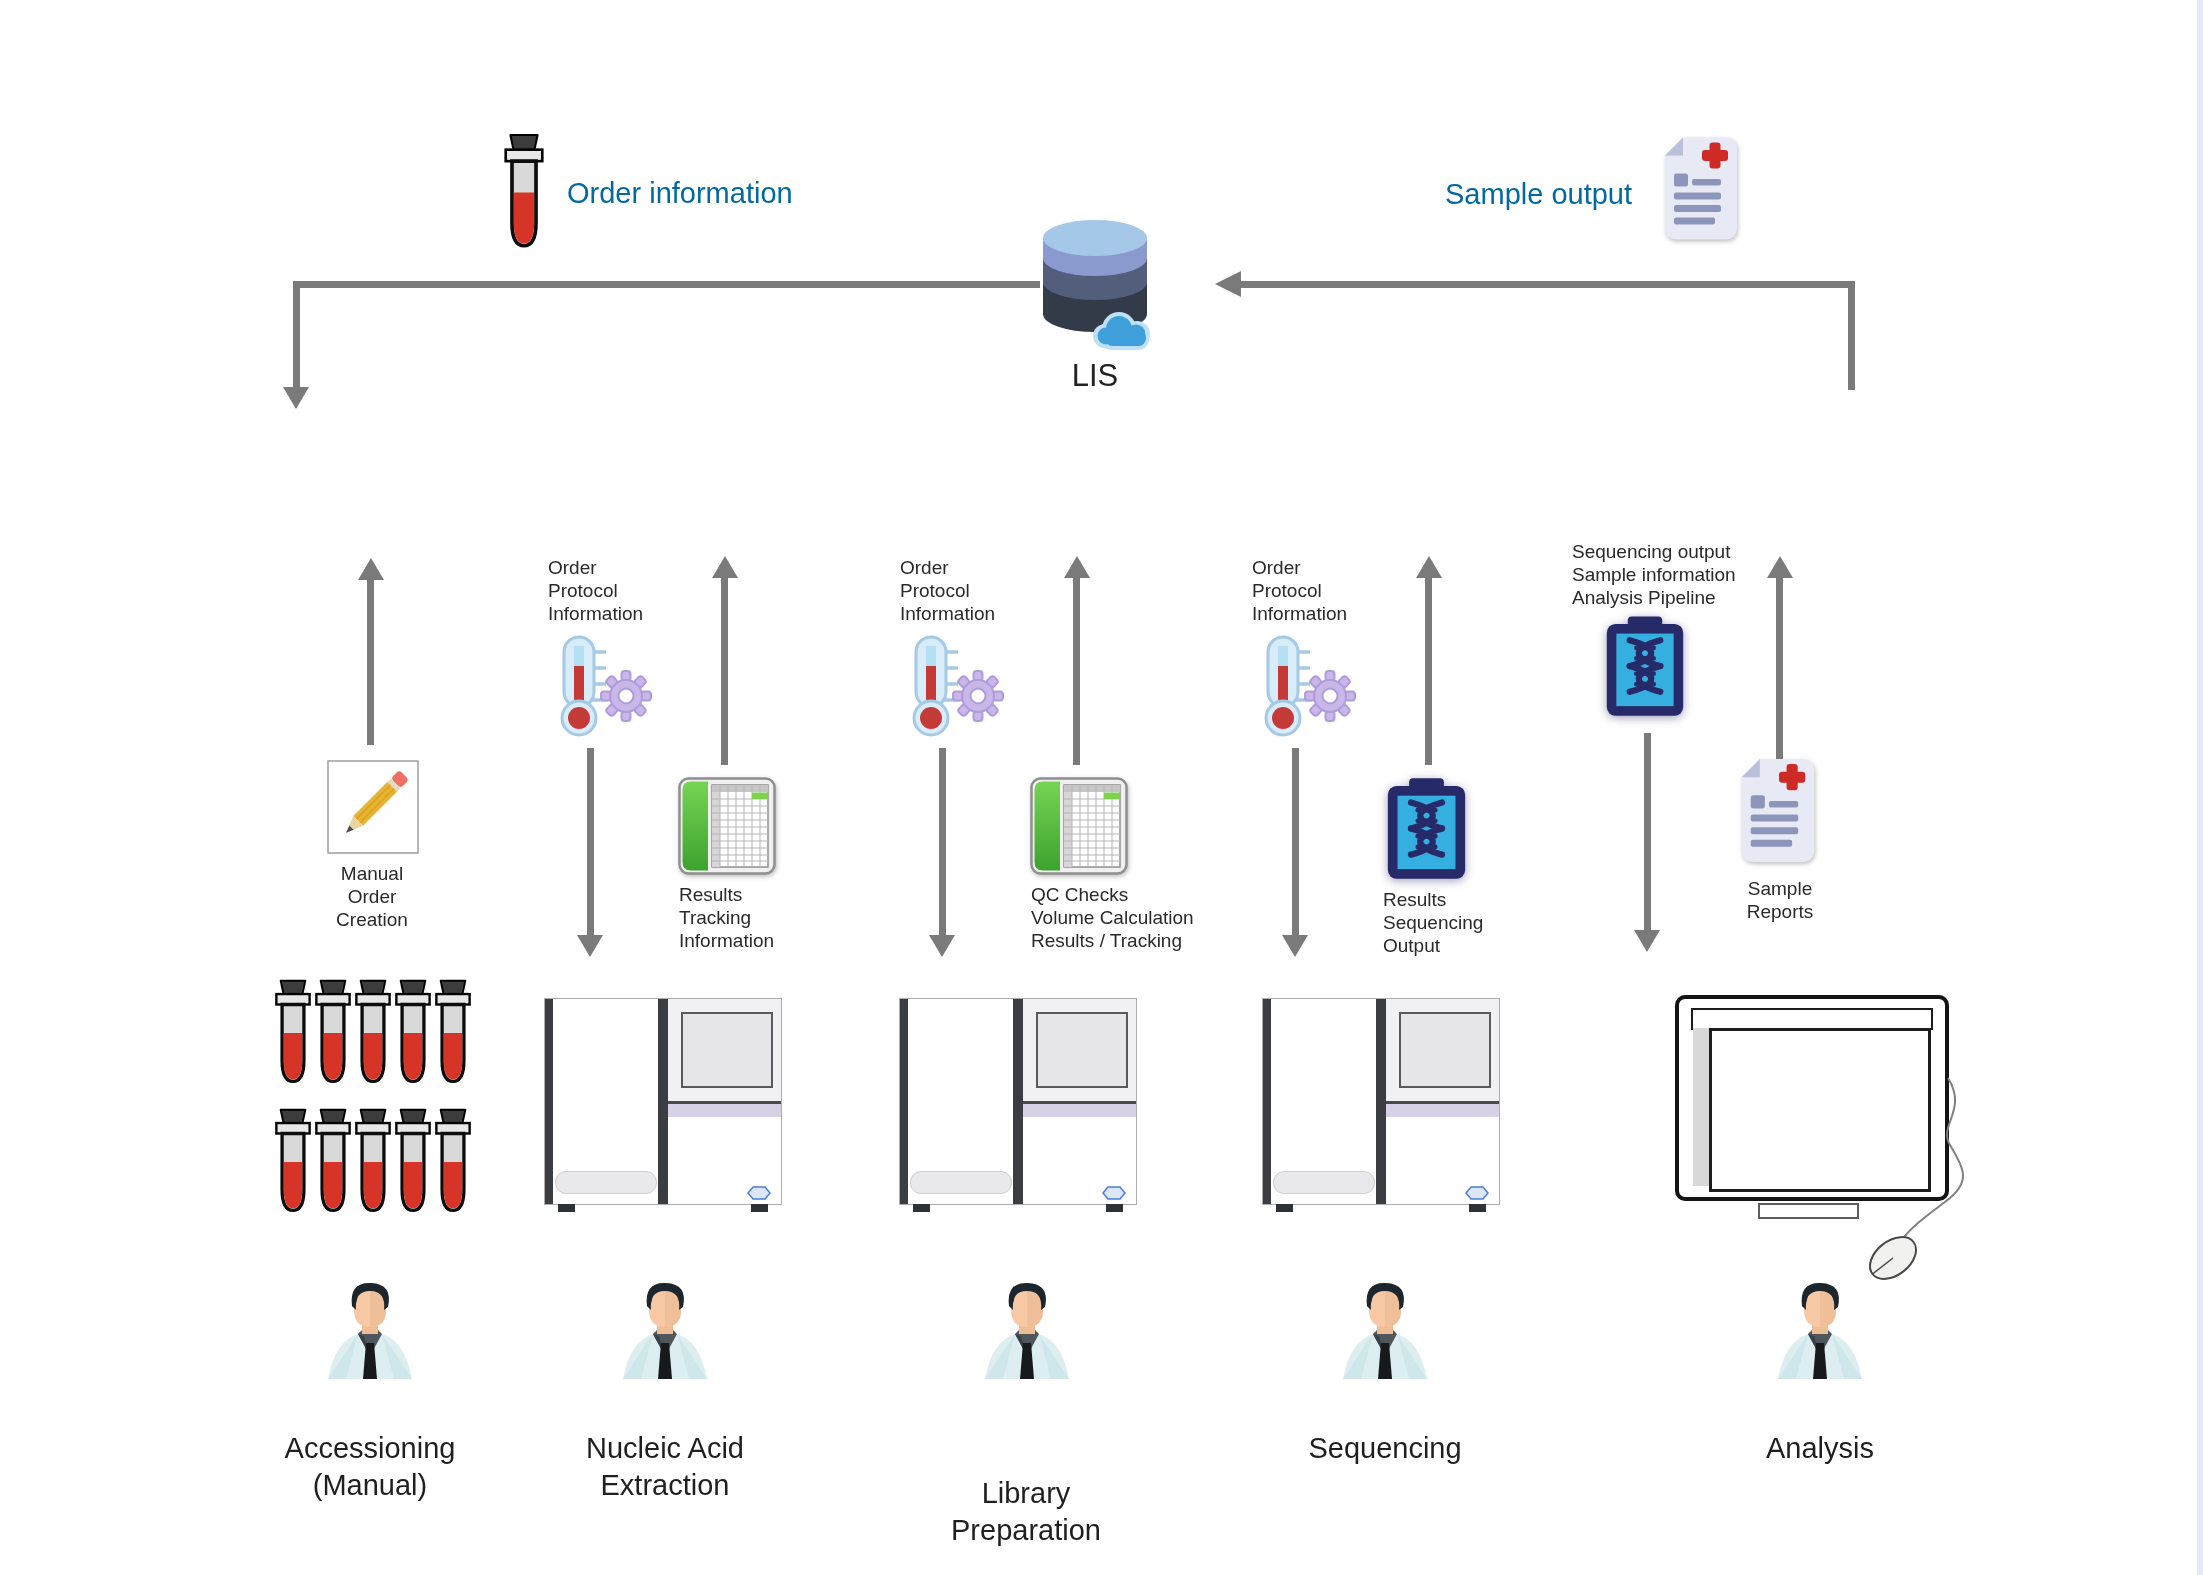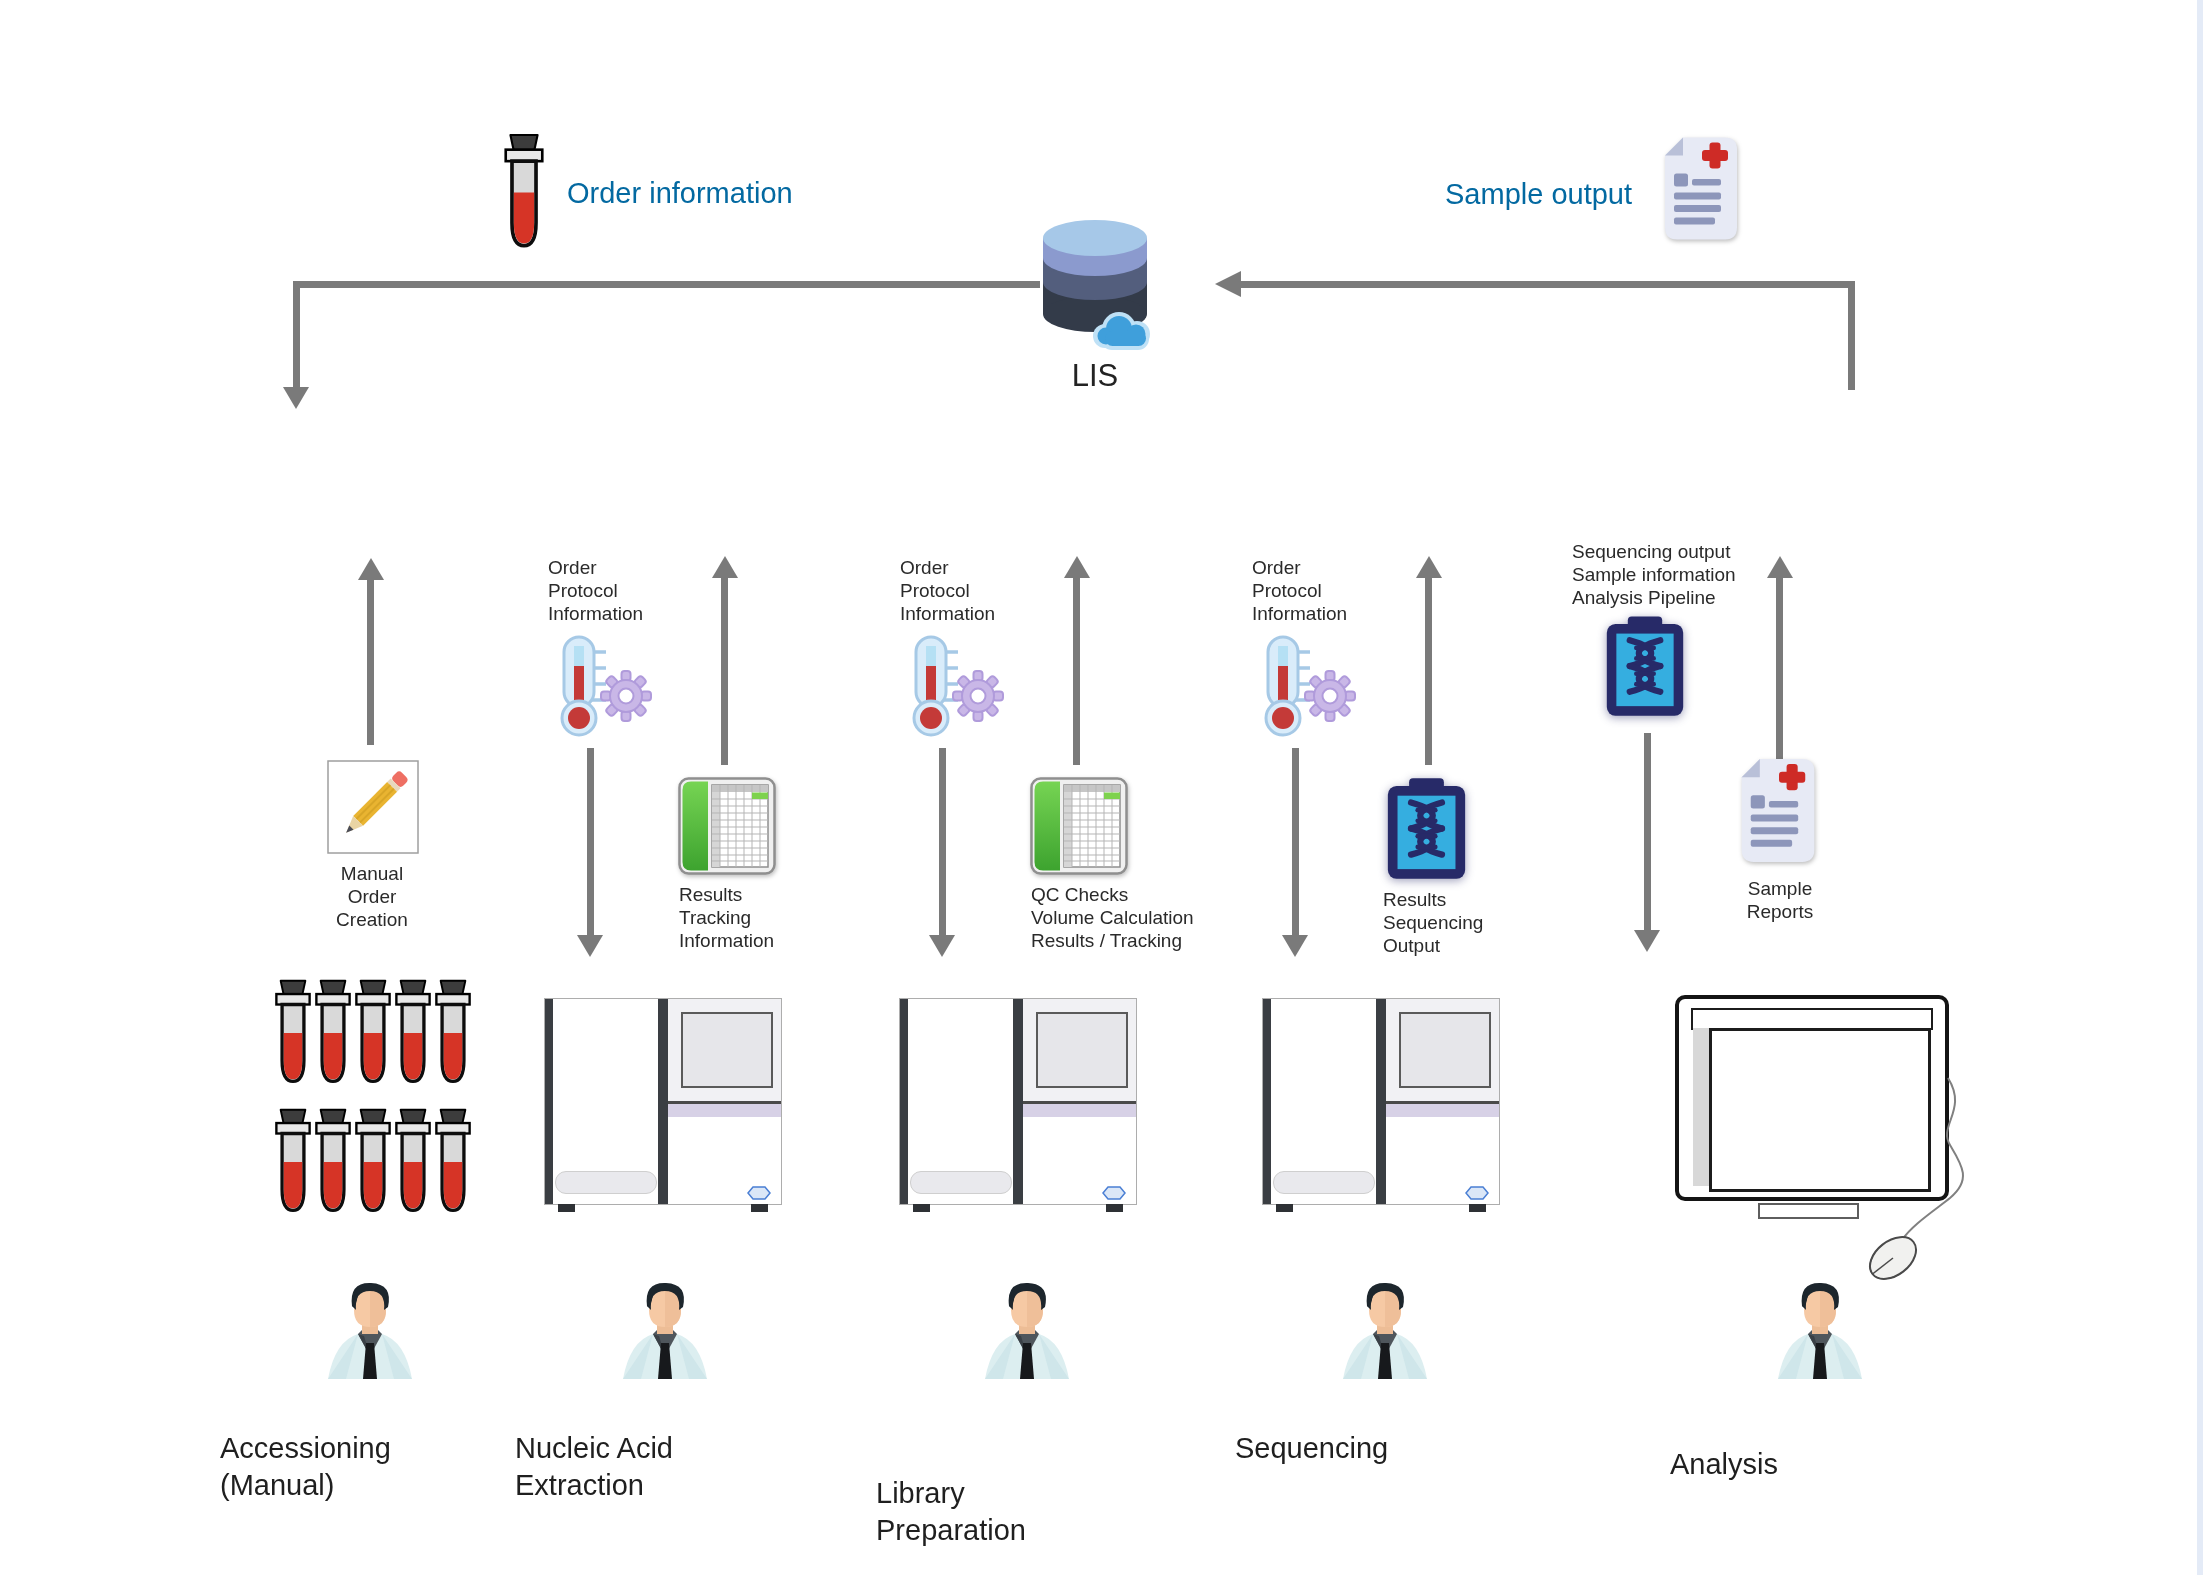--- a/index.html
+++ b/index.html
@@ -5,21 +5,21 @@
   html,body{margin:0;padding:0;}
   body{
     width:2203px;height:1575px;position:relative;background:#ffffff;
     font-family:"Liberation Sans",sans-serif;color:#232323;overflow:hidden;
   }
   .abs{position:absolute;}
   .pre{white-space:pre-line;}
   .small{font-size:19px;line-height:23px;color:#2a2a2a;}
   .mid{font-size:19px;line-height:23px;color:#2a2a2a;}
   .title-txt{font-size:29px;color:#0369a1;}
-  .stage{font-size:29px;line-height:37px;color:#1f1f1f;}
+  .stage{font-size:29px;line-height:37px;text-align:center;color:#1f1f1f;}
   .center{text-align:center;}
 
   
   .shaft-v{position:absolute;width:7px;background:#7a7a7a;}
   .shaft-h{position:absolute;height:7px;background:#7a7a7a;}
   .head-up{position:absolute;width:0;height:0;border-left:13px solid transparent;border-right:13px solid transparent;border-bottom:22px solid #7a7a7a;}
   .head-down{position:absolute;width:0;height:0;border-left:13px solid transparent;border-right:13px solid transparent;border-top:22px solid #7a7a7a;}
   .head-left{position:absolute;width:0;height:0;border-top:13px solid transparent;border-bottom:13px solid transparent;border-right:26px solid #7a7a7a;}
 
   
@@ -412,16 +412,16 @@
     <g transform="rotate(-38 43 218)">
       <ellipse cx="43" cy="218" rx="26" ry="17" fill="#f1f1ef" stroke="#4a4a4a" stroke-width="2"></ellipse>
       <line x1="17" y1="218" x2="43" y2="218" stroke="#4a4a4a" stroke-width="1.5"></line>
       <path d="M43,201 a26,17 0 0 0 0,34" stroke="#4a4a4a" stroke-width="1" fill="none"></path>
     </g>
   </svg>
 
   <svg class="abs" style="left:1775px;top:1281px;width:90px;height:100px;">
       <use href="#sym-person"></use>
     </svg>
-  <div class="abs stage pre" style="left:1670px;top:1430px;width:300px;margin-top:16px;">Analysis</div>
+  <div class="abs stage pre" style="left:1670px;top:1430px;width:300px;">Analysis</div>
 
   <div class="abs" style="left:2197px;top:0;width:6px;height:1575px;background:#e4ebf7;"></div>
 </div>
 
 </body></html>

